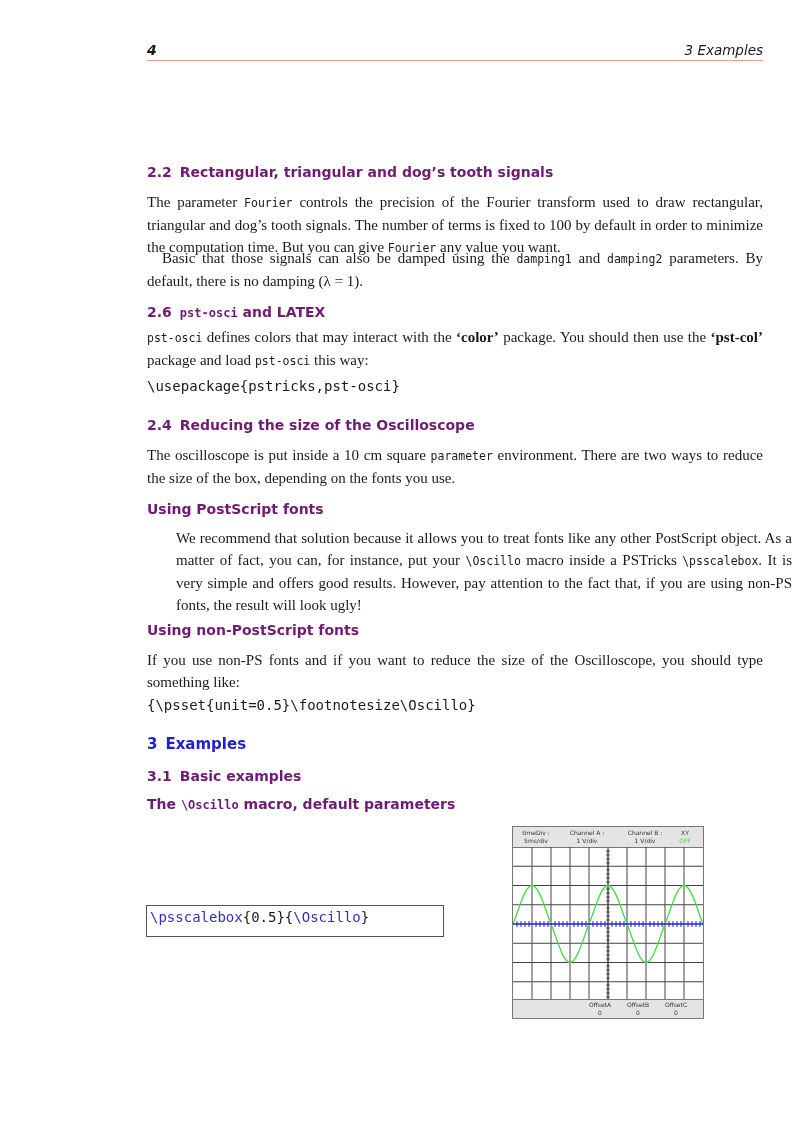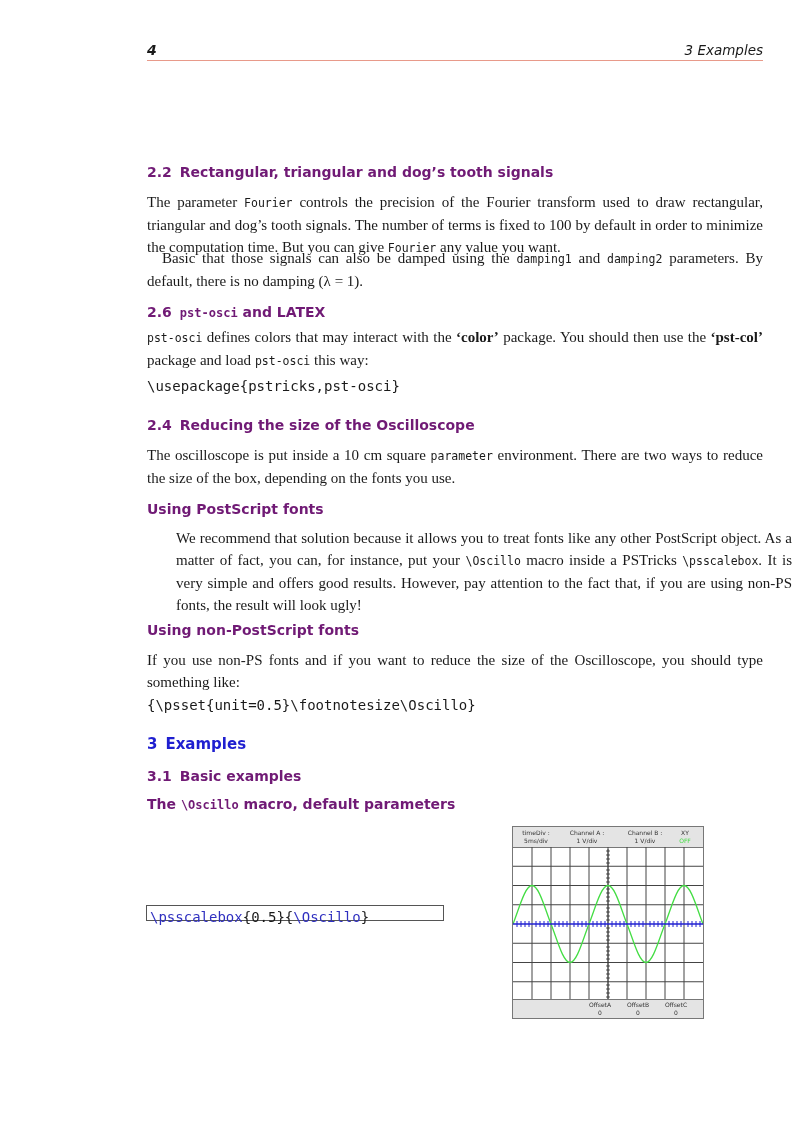--- a/index.html
+++ b/index.html
@@ -10,21 +10,21 @@
   .header .pn { position:absolute; left:0; top:0; font-style:italic; font-weight:bold; font-size:14px; font-family:"DejaVu Sans","Liberation Sans",sans-serif; }
   .header .rt { position:absolute; right:0; top:0; font-style:italic; font-size:13.5px; font-family:"DejaVu Sans","Liberation Sans",sans-serif; }
   .tt { font-family:"DejaVu Sans Mono","Liberation Mono",monospace; font-size:11.5px; }
   .line { font-size:15px; line-height:20px; white-space:nowrap; }
   .para { font-size:15px; line-height:22px; text-align:justify; width:616px; }
   .para.indent { text-indent:15px; }
   .h2 { font-family:"DejaVu Sans","Liberation Sans",sans-serif; font-weight:bold; color:#701a75; font-size:14px; white-space:nowrap; }
   .h2 .num { margin-right:8px; }
   .h1 { font-family:"DejaVu Sans","Liberation Sans",sans-serif; font-weight:bold; color:#1f1fd0; font-size:15px; white-space:nowrap; }
   .code { font-family:"DejaVu Sans Mono","Liberation Mono",monospace; font-size:14px; white-space:nowrap; }
-  .codebox { left:146px; top:905px; width:298px; height:16px; border:1px solid #555; box-sizing:border-box; padding:3px 0 0 3px; }
+  .codebox { left:146px; top:905px; width:298px; height:32px; border:1px solid #555; box-sizing:border-box; padding:3px 0 0 3px; }
   .kw { color:#3030c0; }
   .osc { left:512px; top:826px; width:192px; height:193px; border:1px solid #777; box-sizing:border-box; background:#fff; }
   .osc .top { position:absolute; left:0; top:0; width:190px; height:20px; background:#e4e4e4; border-bottom:1px solid #777; font-family:"DejaVu Sans","Liberation Sans",sans-serif; font-size:6px; color:#333; }
   .osc .bot { position:absolute; left:0; bottom:0; width:190px; height:18px; background:#e4e4e4; border-top:1px solid #777; font-family:"DejaVu Sans","Liberation Sans",sans-serif; font-size:6px; color:#333; }
   .lbl { position:absolute; text-align:center; line-height:8px; }
   .off { color:#44dd44; }
   .grid { position:absolute; left:0; top:20px; }
   sub,sup { font-size:10px; }
 </style>
 </head>

